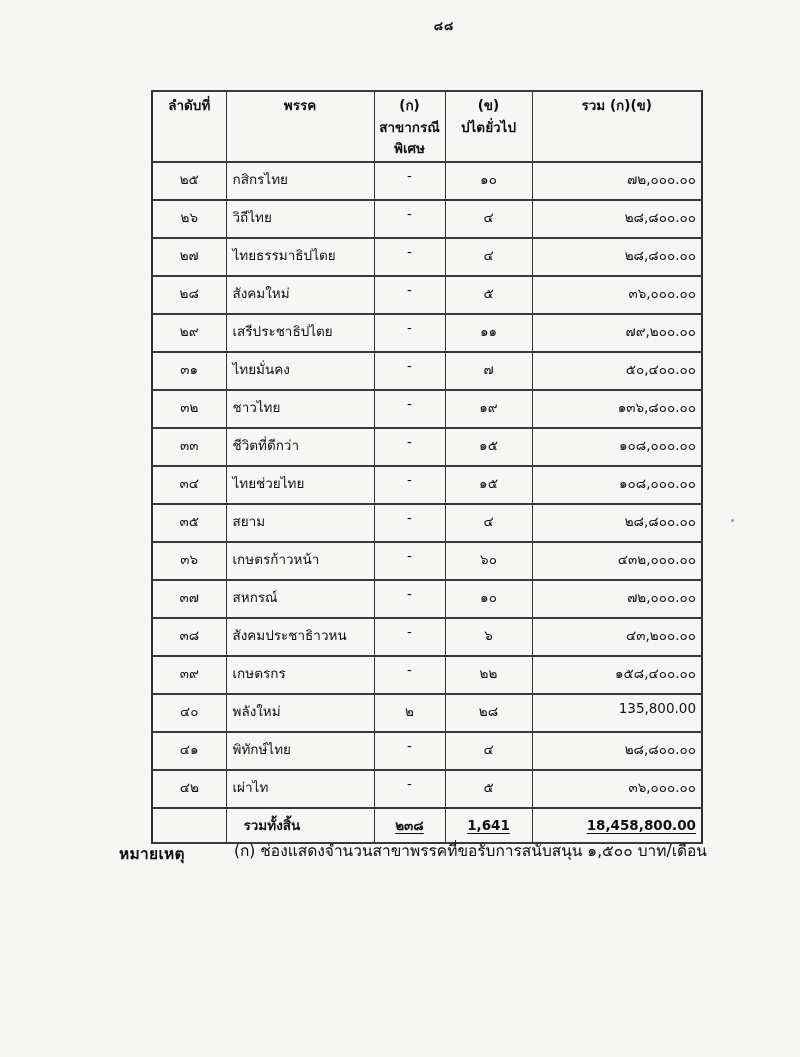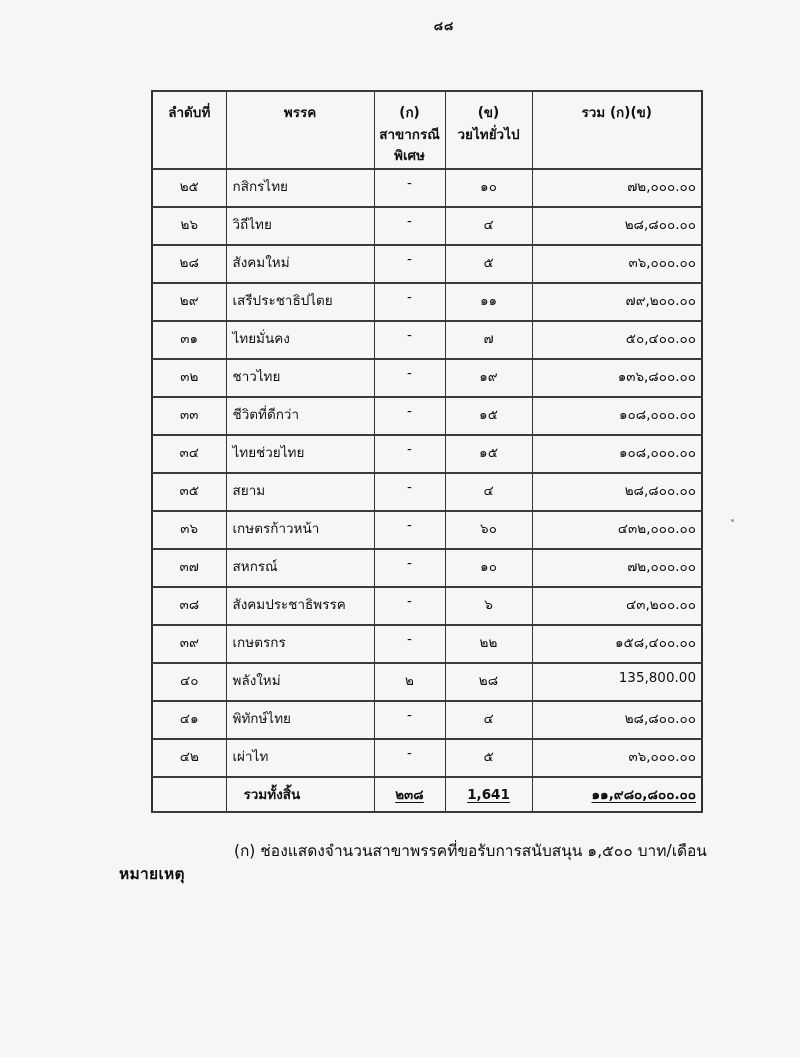--- a/index.html
+++ b/index.html
@@ -26,39 +26,39 @@
   }
   .doc-table th, .doc-table td {
     border-left:1px solid #353535;
     border-right:1px solid #353535;
     border-top:2px solid #3a3a3a;
     border-bottom:2px solid #3a3a3a;
     overflow:hidden; white-space:nowrap;
   }
   .doc-table thead th {
     height:60px; vertical-align:top; text-align:center;
-    font-weight:bold; padding-top:10px; line-height:1.6;
+    font-weight:bold; padding-top:3px; line-height:1.6;
     font-size:13.5px;
   }
   .doc-table tbody td {
     height:30px; vertical-align:top; padding-top:5px;
   }
   .c-idx { text-align:center; }
   .c-party { text-align:left; padding-left:6px; }
   .c-a, .c-b { text-align:center; }
   .c-amt { text-align:right; padding-right:5px; }
   .total-row td { font-weight:bold; height:31px; }
   .total-row .c-party { padding-left:17px; }
   .u { text-decoration:underline; text-underline-offset:3px; }
   .notes {
     position:absolute; left:119px; top:838px;
     display:flex; align-items:flex-start; gap:49px;
     font-size:15.5px; color:#0e0e0e;
   }
-  .notes-label { font-weight:bold; padding-top:3px; letter-spacing:0.3px;margin-top:20px; }
+  .notes-label { font-weight:bold; padding-top:3px; letter-spacing:0.3px; }
   .notes-lines div { line-height:27px; }
   .artifact-dot {
     position:absolute; left:731px; top:519px;
     width:3px; height:3px; background:#9a9a9a; border-radius:50%;
   }
 </style>
 </head>
 <body>
 
 <div class="sheet">
@@ -77,21 +77,21 @@
       <tr>
         <th><span>ลำดับที่</span></th>
         <th><span>พรรค</span></th>
         <th>
           <div>(ก)</div>
           <div>สาขากรณี</div>
           <div>พิเศษ</div>
         </th>
         <th>
           <div>(ข)</div>
-          <div>วยไทยั่วไป</div>
+          <div>ปไตยั่วไป</div>
         </th>
         <th><span>รวม (ก)(ข)</span></th>
       </tr>
     </thead>
     <tbody>
 
         <tr>
     <td class="c-idx">๒๕</td>
     <td class="c-party">กสิกรไทย</td>
     <td class="c-a">-</td>
@@ -99,20 +99,27 @@
     <td class="c-amt">๗๒,๐๐๐.๐๐</td>
   </tr>
         <tr>
     <td class="c-idx">๒๖</td>
     <td class="c-party">วิถีไทย</td>
     <td class="c-a">-</td>
     <td class="c-b">๔</td>
     <td class="c-amt">๒๘,๘๐๐.๐๐</td>
   </tr>
         <tr>
+    <td class="c-idx">๒๗</td>
+    <td class="c-party">ไทยธรรมาธิปไตย</td>
+    <td class="c-a">-</td>
+    <td class="c-b">๔</td>
+    <td class="c-amt">๒๘,๘๐๐.๐๐</td>
+  </tr>
+        <tr>
     <td class="c-idx">๒๘</td>
     <td class="c-party">สังคมใหม่</td>
     <td class="c-a">-</td>
     <td class="c-b">๕</td>
     <td class="c-amt">๓๖,๐๐๐.๐๐</td>
   </tr>
         <tr>
     <td class="c-idx">๒๙</td>
     <td class="c-party">เสรีประชาธิปไตย</td>
     <td class="c-a">-</td>
@@ -163,21 +170,21 @@
   </tr>
         <tr>
     <td class="c-idx">๓๗</td>
     <td class="c-party">สหกรณ์</td>
     <td class="c-a">-</td>
     <td class="c-b">๑๐</td>
     <td class="c-amt">๗๒,๐๐๐.๐๐</td>
   </tr>
         <tr>
     <td class="c-idx">๓๘</td>
-    <td class="c-party">สังคมประชาธิพรรค</td>
+    <td class="c-party">สังคมประชาธิาวหน</td>
     <td class="c-a">-</td>
     <td class="c-b">๖</td>
     <td class="c-amt">๔๓,๒๐๐.๐๐</td>
   </tr>
         <tr>
     <td class="c-idx">๓๙</td>
     <td class="c-party">เกษตรกร</td>
     <td class="c-a">-</td>
     <td class="c-b">๒๒</td>
     <td class="c-amt">๑๕๘,๔๐๐.๐๐</td>
@@ -203,21 +210,21 @@
     <td class="c-b">๕</td>
     <td class="c-amt">๓๖,๐๐๐.๐๐</td>
   </tr>
       </tbody>
     <tfoot>
       <tr class="total-row">
         <td class="c-idx"></td>
         <td class="c-party">รวมทั้งสิ้น</td>
         <td class="c-a"><span class="u">๒๓๘</span></td>
         <td class="c-b"><span class="u">1,641</span></td>
-        <td class="c-amt"><span class="u">๑๑,๙๘๐,๘๐๐.๐๐</span></td>
+        <td class="c-amt"><span class="u">18,458,800.00</span></td>
       </tr>
     </tfoot>
   </table>
 
   <div class="notes">
     <span class="notes-label">หมายเหตุ</span>
     <div class="notes-lines">
       <div>(ก) ช่องแสดงจำนวนสาขาพรรคที่ขอรับการสนับสนุน ๑,๕๐๐ บาท/เดือน</div>
     </div>
   </div>

